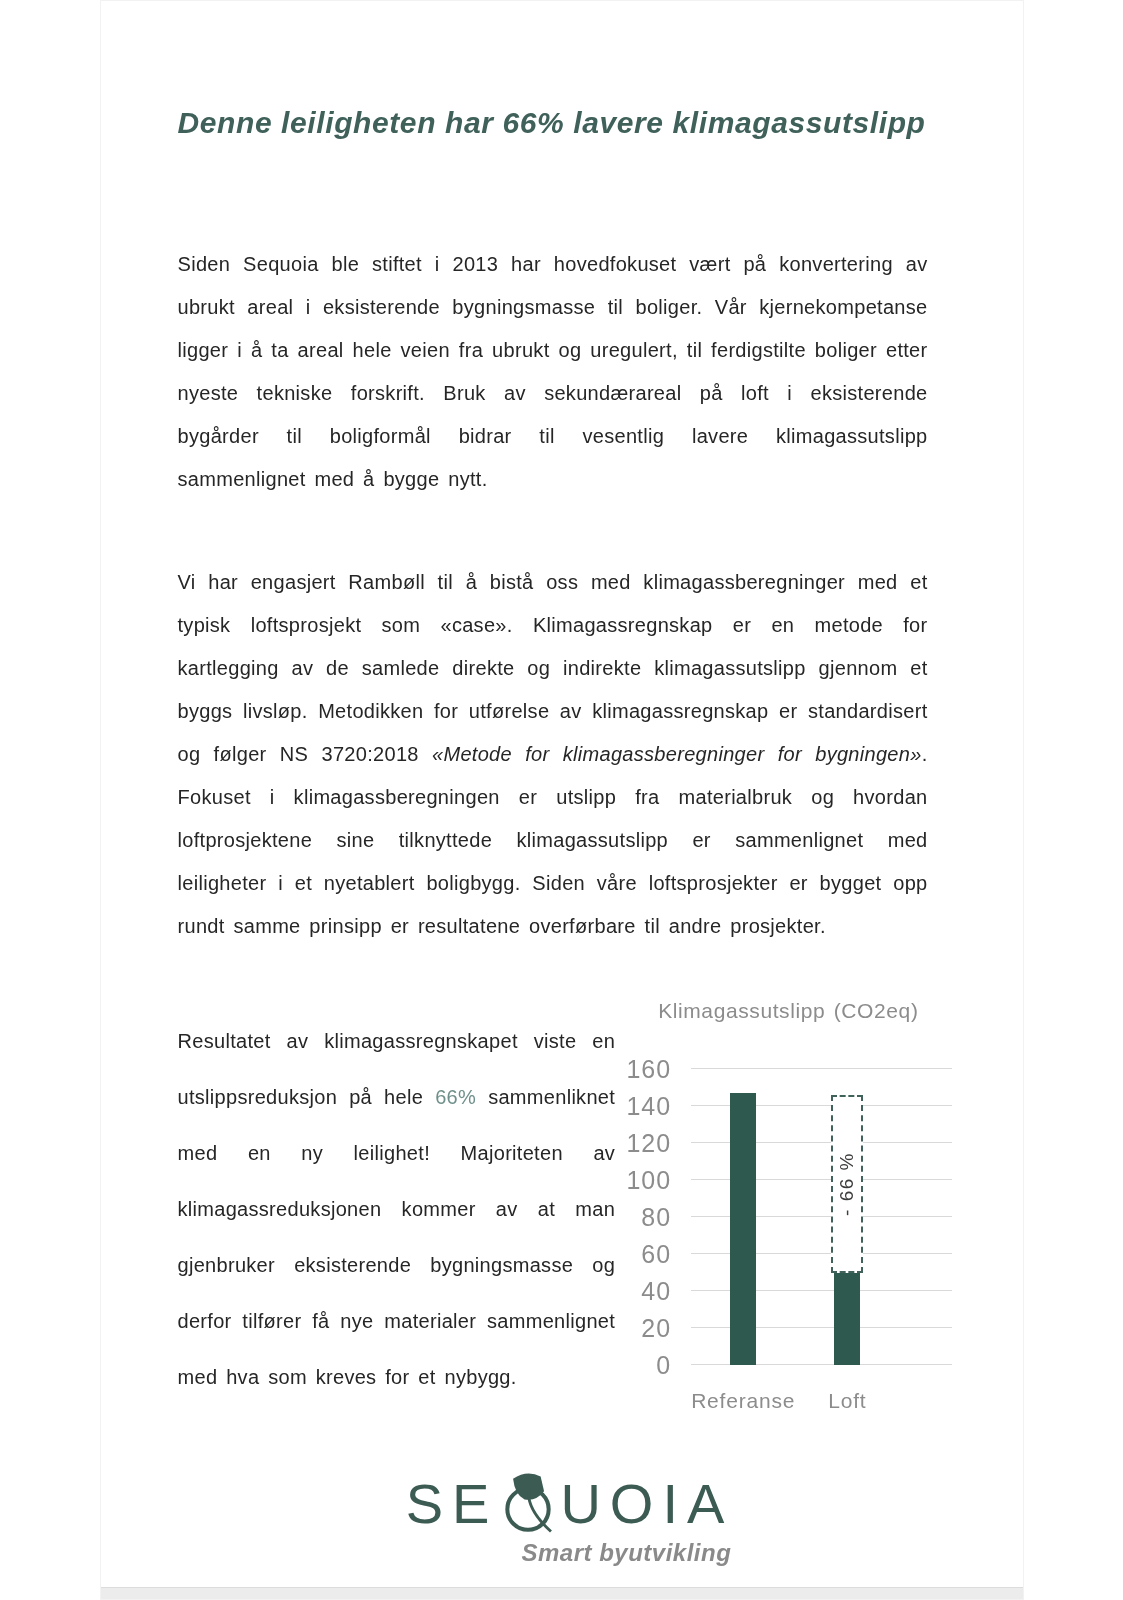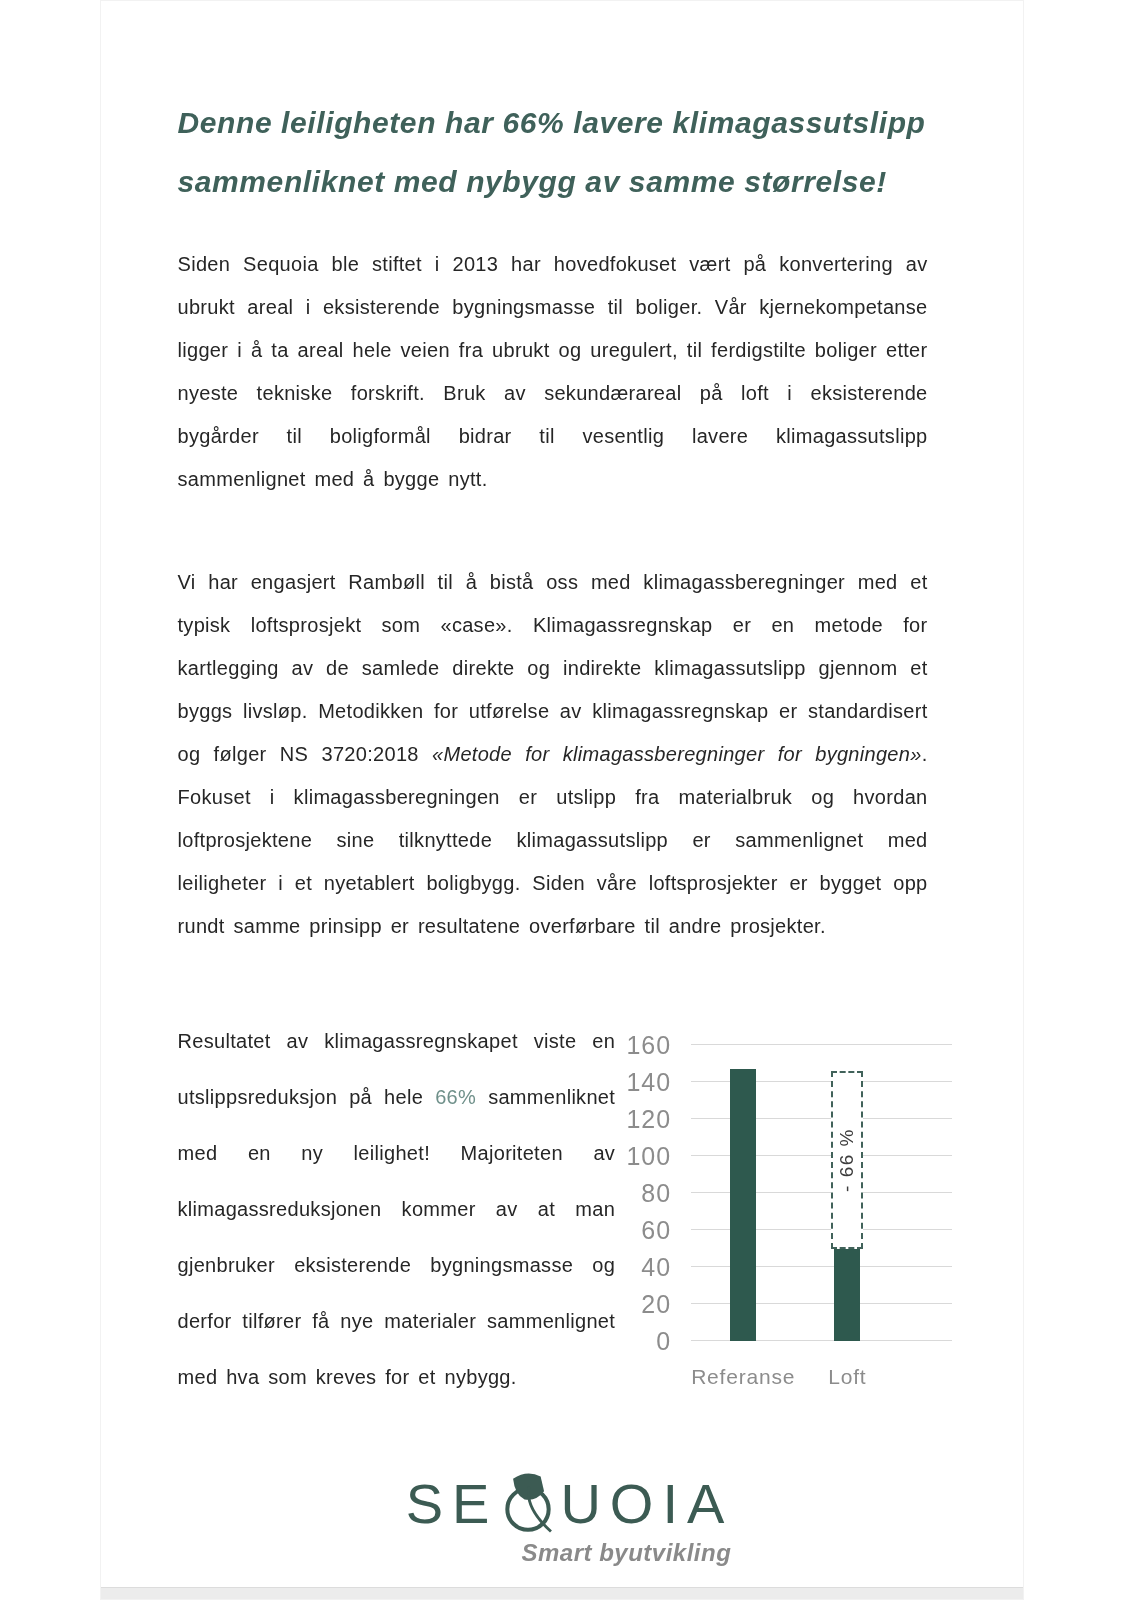--- a/index.html
+++ b/index.html
@@ -154,38 +154,38 @@
     border-top:1px solid #dcdcdc;
   }
 </style>
 </head>
 <body>
 
 <div class="page">
 
   <h1 class="abs doc-title">
     <span class="tline">Denne leiligheten har 66% lavere klimagassutslipp</span>
-    <span class="tline">sammenliknet med nybygg av samme størrelse!</span>
   </h1>
 
   <p class="abs para p1">
     <span>Siden Sequoia ble stiftet i 2013 har hovedfokuset vært på konvertering av ubrukt areal i eksisterende bygningsmasse til boliger. Vår kjernekompetanse ligger i å ta areal hele veien fra ubrukt og uregulert, til ferdigstilte boliger etter nyeste tekniske forskrift. Bruk av sekundærareal på loft i eksisterende bygårder til boligformål bidrar til vesentlig lavere klimagassutslipp sammenlignet med å bygge nytt.</span>
   </p>
 
   <p class="abs para p2">
     <span>Vi har engasjert Rambøll til å bistå oss med klimagassberegninger med et typisk loftsprosjekt som «case». Klimagassregnskap er en metode for kartlegging av de samlede direkte og indirekte klimagassutslipp gjennom et byggs livsløp. Metodikken for utførelse av klimagassregnskap er standardisert og følger NS 3720:2018 </span><span class="italic-seg">«Metode for klimagassberegninger for bygningen»</span><span>. Fokuset i klimagassberegningen er utslipp fra materialbruk og hvordan loftprosjektene sine tilknyttede klimagassutslipp er sammenlignet med leiligheter i et nyetablert boligbygg. Siden våre loftsprosjekter er bygget opp rundt samme prinsipp er resultatene overførbare til andre prosjekter.</span>
   </p>
 
   <div class="abs results">
 
     <p class="para results-text">
       <span>Resultatet av klimagassregnskapet viste en utslippsreduksjon på hele </span><span class="accent">66%</span><span> sammenliknet med en ny leilighet! Majoriteten av klimagassreduksjonen kommer av at man gjenbruker eksisterende bygningsmasse og derfor tilfører få nye materialer sammenlignet med hva som kreves for et nybygg.</span>
     </p>
 
     <div class="chart">
+      <div class="chart-title">Klimagassutslipp (CO2eq)</div>
       <div class="plot">
           <div class="gridline" style="bottom: 0px;">
             <span class="tick-label">0</span>
           </div>
           <div class="gridline" style="bottom: 37px;">
             <span class="tick-label">20</span>
           </div>
           <div class="gridline" style="bottom: 74px;">
             <span class="tick-label">40</span>
           </div>

